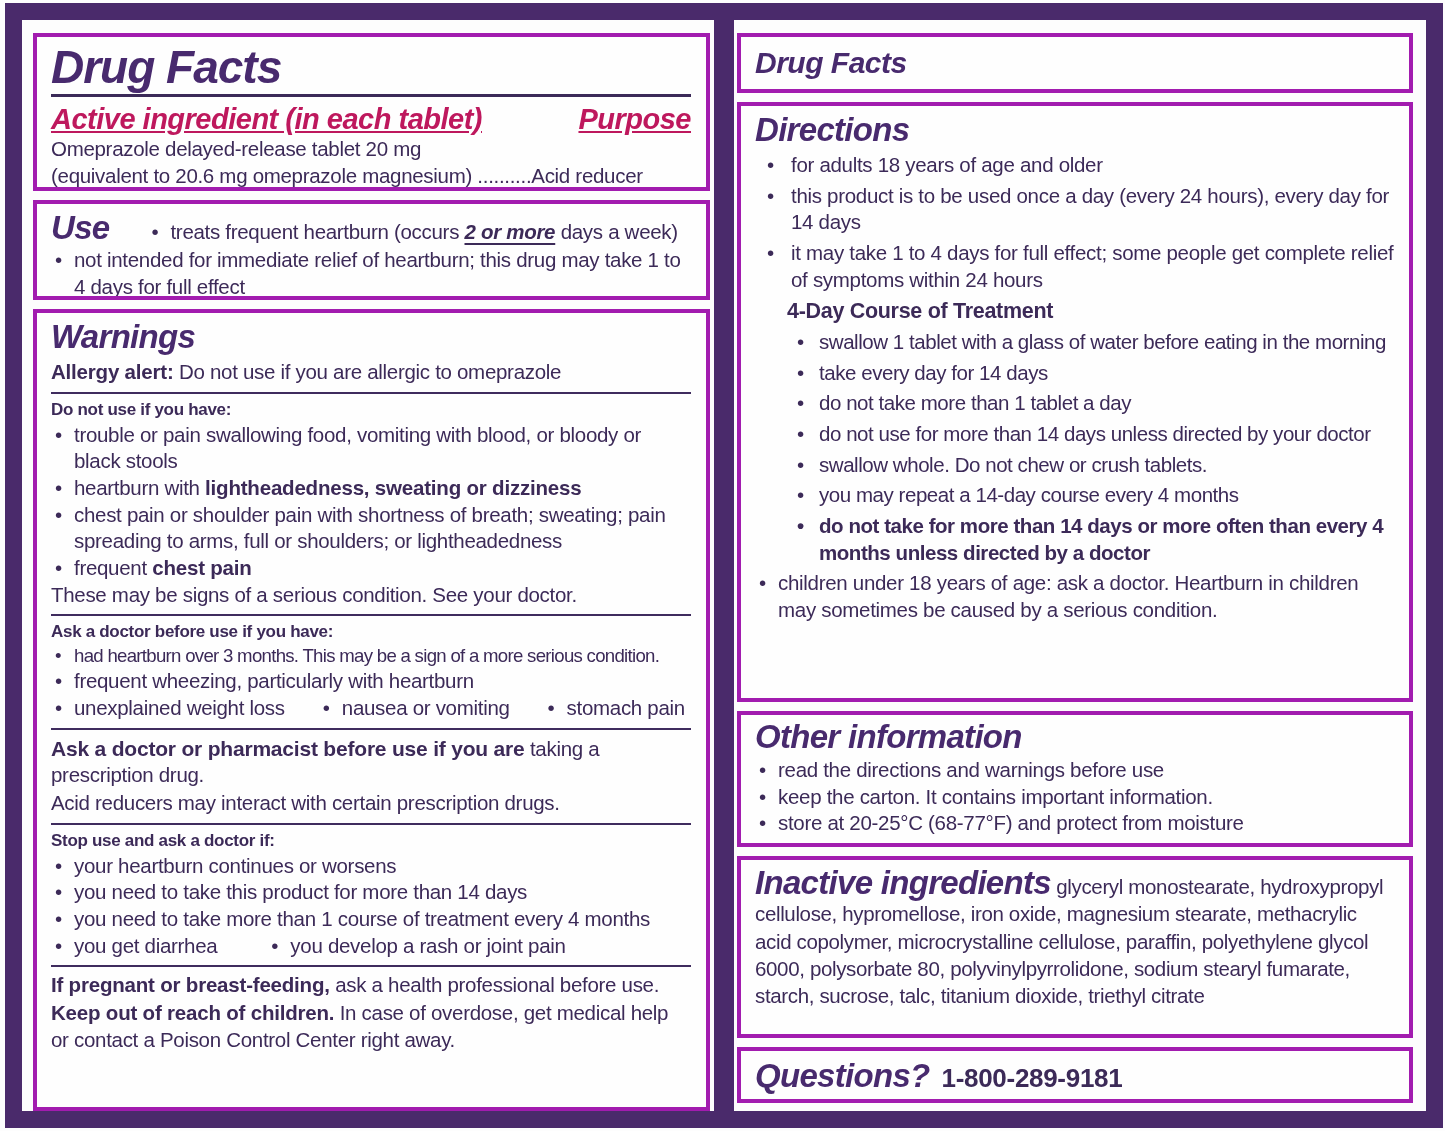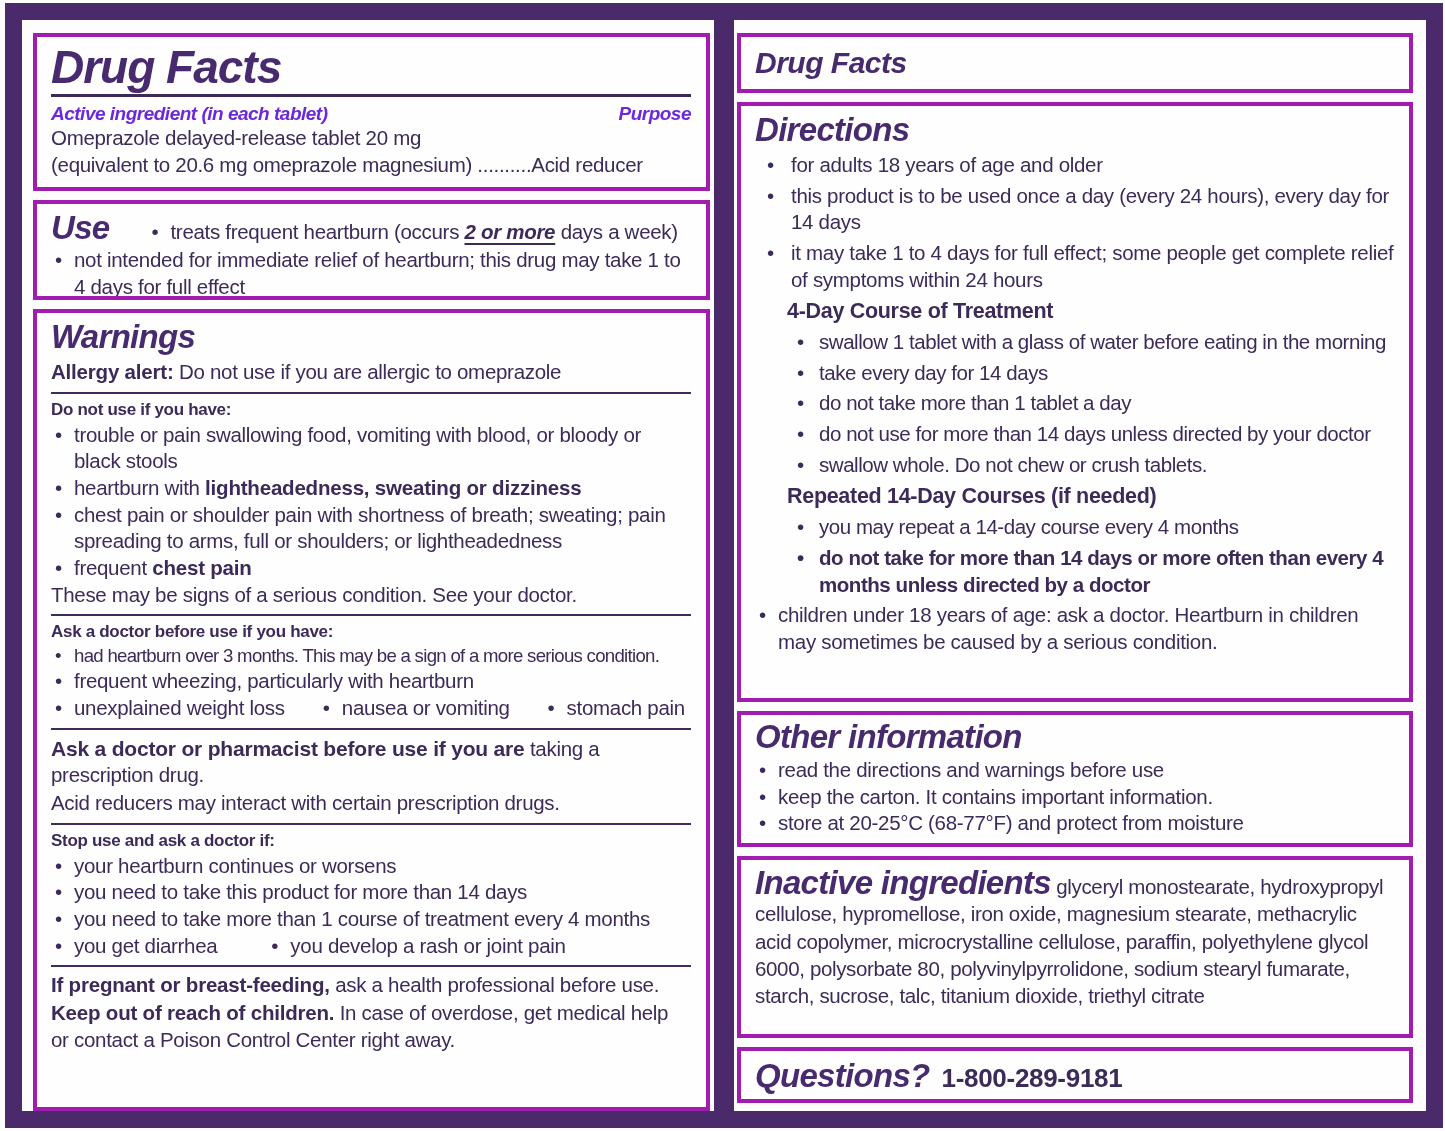--- a/index.html
+++ b/index.html
@@ -11,21 +11,21 @@
   .col-left{left:33px;width:677px;}
   .col-right{left:737px;width:676px;}
   .box{box-sizing:border-box;border:4px solid #a21caf;background:#fefefe;
     padding:6px 15px 6px 14px;margin-bottom:9px;overflow:hidden;}
   .title-xl{font-style:italic;font-weight:700;font-size:46px;line-height:1.05;
     letter-spacing:-1px;color:#482a6e;margin:0;}
   .title-md{font-style:italic;font-weight:700;font-size:30px;line-height:1.1;
     letter-spacing:-0.5px;color:#482a6e;margin:0;}
   .h-section{font-style:italic;font-weight:700;font-size:33px;line-height:1.12;
     letter-spacing:-0.7px;color:#482a6e;margin:0 0 3px 0;display:block;}
-  .h-col{font-style:italic;font-weight:700;font-size:19px;letter-spacing:-0.5px;color:#6d28d9;}
+  .h-col{font-style:italic;font-weight:700;font-size:29px;letter-spacing:-0.5px;color:#be185d;text-decoration:underline;}
   .rule-thick{border:none;border-top:3px solid #3b2a58;margin:3px 0 6px 0;}
   .rule{border:none;border-top:2.5px solid #3f2c5e;margin:6px 0 5px 0;}
   p{margin:0;}
   .body-line,p,.bullet{font-size:20.5px;line-height:1.3;letter-spacing:-0.3px;}
   b{font-weight:700;letter-spacing:-0.2px;}
   .subhead{font-weight:700;font-size:17px;margin-top:2px;}
   .row-between{display:flex;justify-content:space-between;align-items:baseline;}
   .bullet{position:relative;padding-left:23px;display:block;}
   .bullet::before{content:"\2022";position:absolute;left:4px;top:0;}
   .use-row{display:flex;align-items:baseline;}
@@ -132,21 +132,20 @@
       <div class="bullet lvl1">this product is to be used once a day (every 24 hours), every day for 14 days</div>
       <div class="bullet lvl1">it may take 1 to 4 days for full effect; some people get complete relief of symptoms within 24 hours</div>
 
       <p class="subhead indent1">4-Day Course of Treatment</p>
       <div class="bullet lvl2">swallow 1 tablet with a glass of water before eating in the morning</div>
       <div class="bullet lvl2">take every day for 14 days</div>
       <div class="bullet lvl2">do not take more than 1 tablet a day</div>
       <div class="bullet lvl2">do not use for more than 14 days unless directed by your doctor</div>
       <div class="bullet lvl2">swallow whole. Do not chew or crush tablets.</div>
 
-      <p class="subhead indent1">Repeated 14-Day Courses (if needed)</p>
       <div class="bullet lvl2">you may repeat a 14-day course every 4 months</div>
       <div class="bullet lvl2" style="font-weight:700">do not take for more than 14 days or more often than every 4 months unless directed by a doctor</div>
 
       <div class="bullet">children under 18 years of age: ask a doctor. Heartburn in children may sometimes be caused by a serious condition.</div>
     </section>
 
     <section class="box" style="height:136px;padding-top:4px">
       <h2 class="h-section" style="margin-bottom:1px">Other information</h2>
       <div class="bullet">read the directions and warnings before use</div>
       <div class="bullet">keep the carton. It contains important information.</div>

